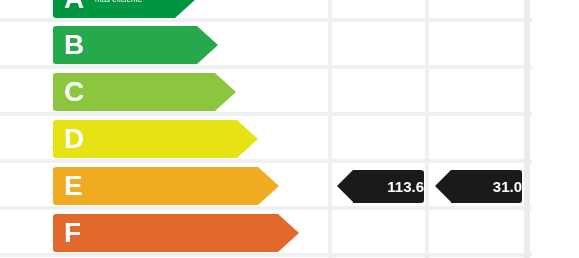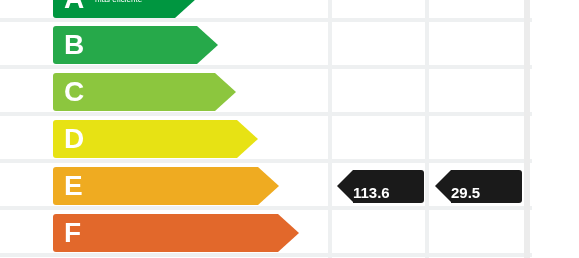--- a/index.html
+++ b/index.html
@@ -102,25 +102,25 @@
   .marker .m-tip {
     position: absolute;
     left: 0; top: 0;
     width: 0; height: 0;
     border-top: 16.5px solid transparent;
     border-bottom: 16.5px solid transparent;
     border-right: 16px solid #1a1a1a;
   }
   .marker .m-text {
     position: absolute;
-    left: 16px; top: 6px;
+    left: 16px; top: 0;
     height: 40px;
     line-height: 33px;
     width: calc(100% - 16px);
-    text-align: left;
+    text-align: right;
     color: #ffffff;
     font-size: 15px;
     font-weight: bold;
     font-family: "Liberation Sans", sans-serif;
   }
 </style>
 </head>
 <body>
 
 <div id="epc-widget">
@@ -176,16 +176,16 @@
 
   <div class="marker" style="left:337px; top:170px; width:87px;">
     <div class="m-tip"></div>
     <div class="m-body" style="width:71px;"></div>
     <div class="m-text">113.6</div>
   </div>
 
   <div class="marker" style="left:435px; top:170px; width:87px;">
     <div class="m-tip"></div>
     <div class="m-body" style="width:71px;"></div>
-    <div class="m-text">29.5</div>
+    <div class="m-text">31.0</div>
   </div>
 
 </div>
 
 </body></html>

